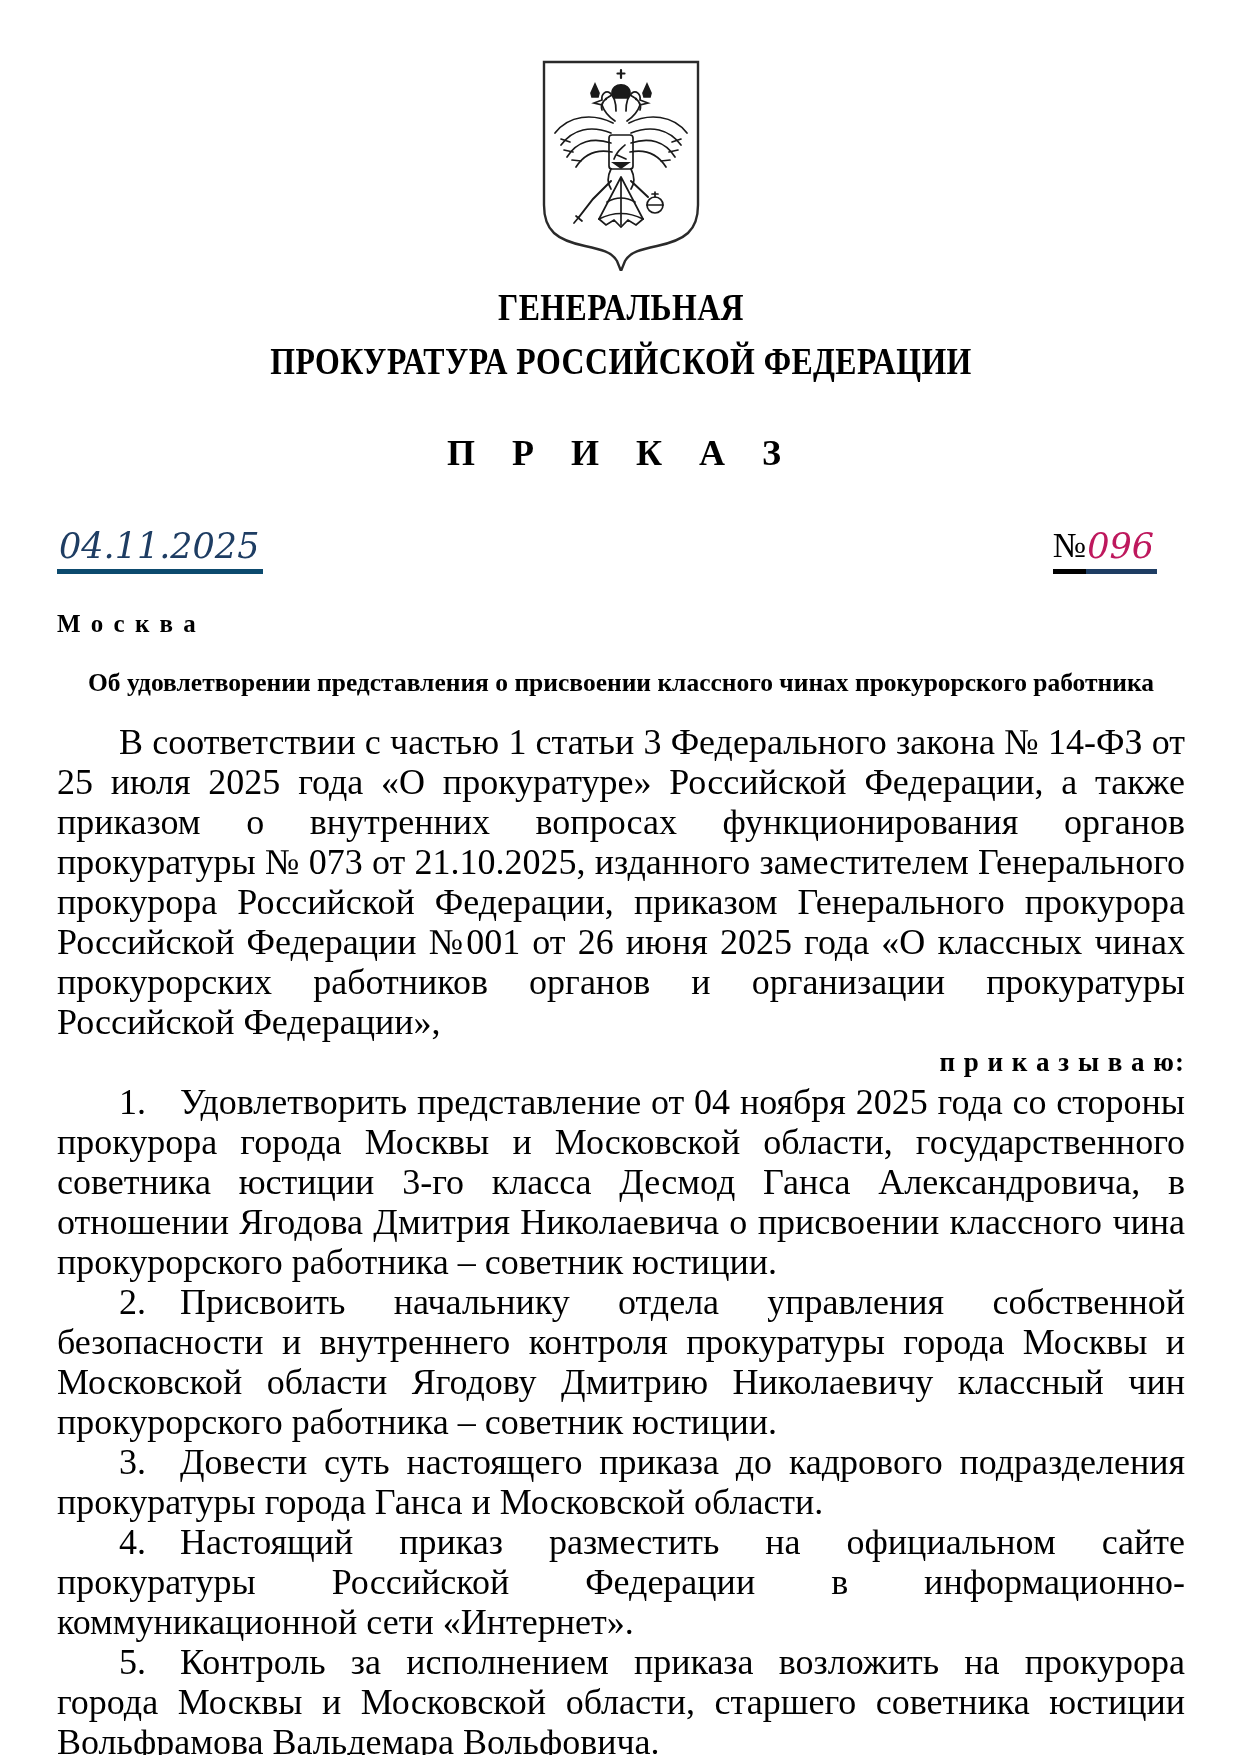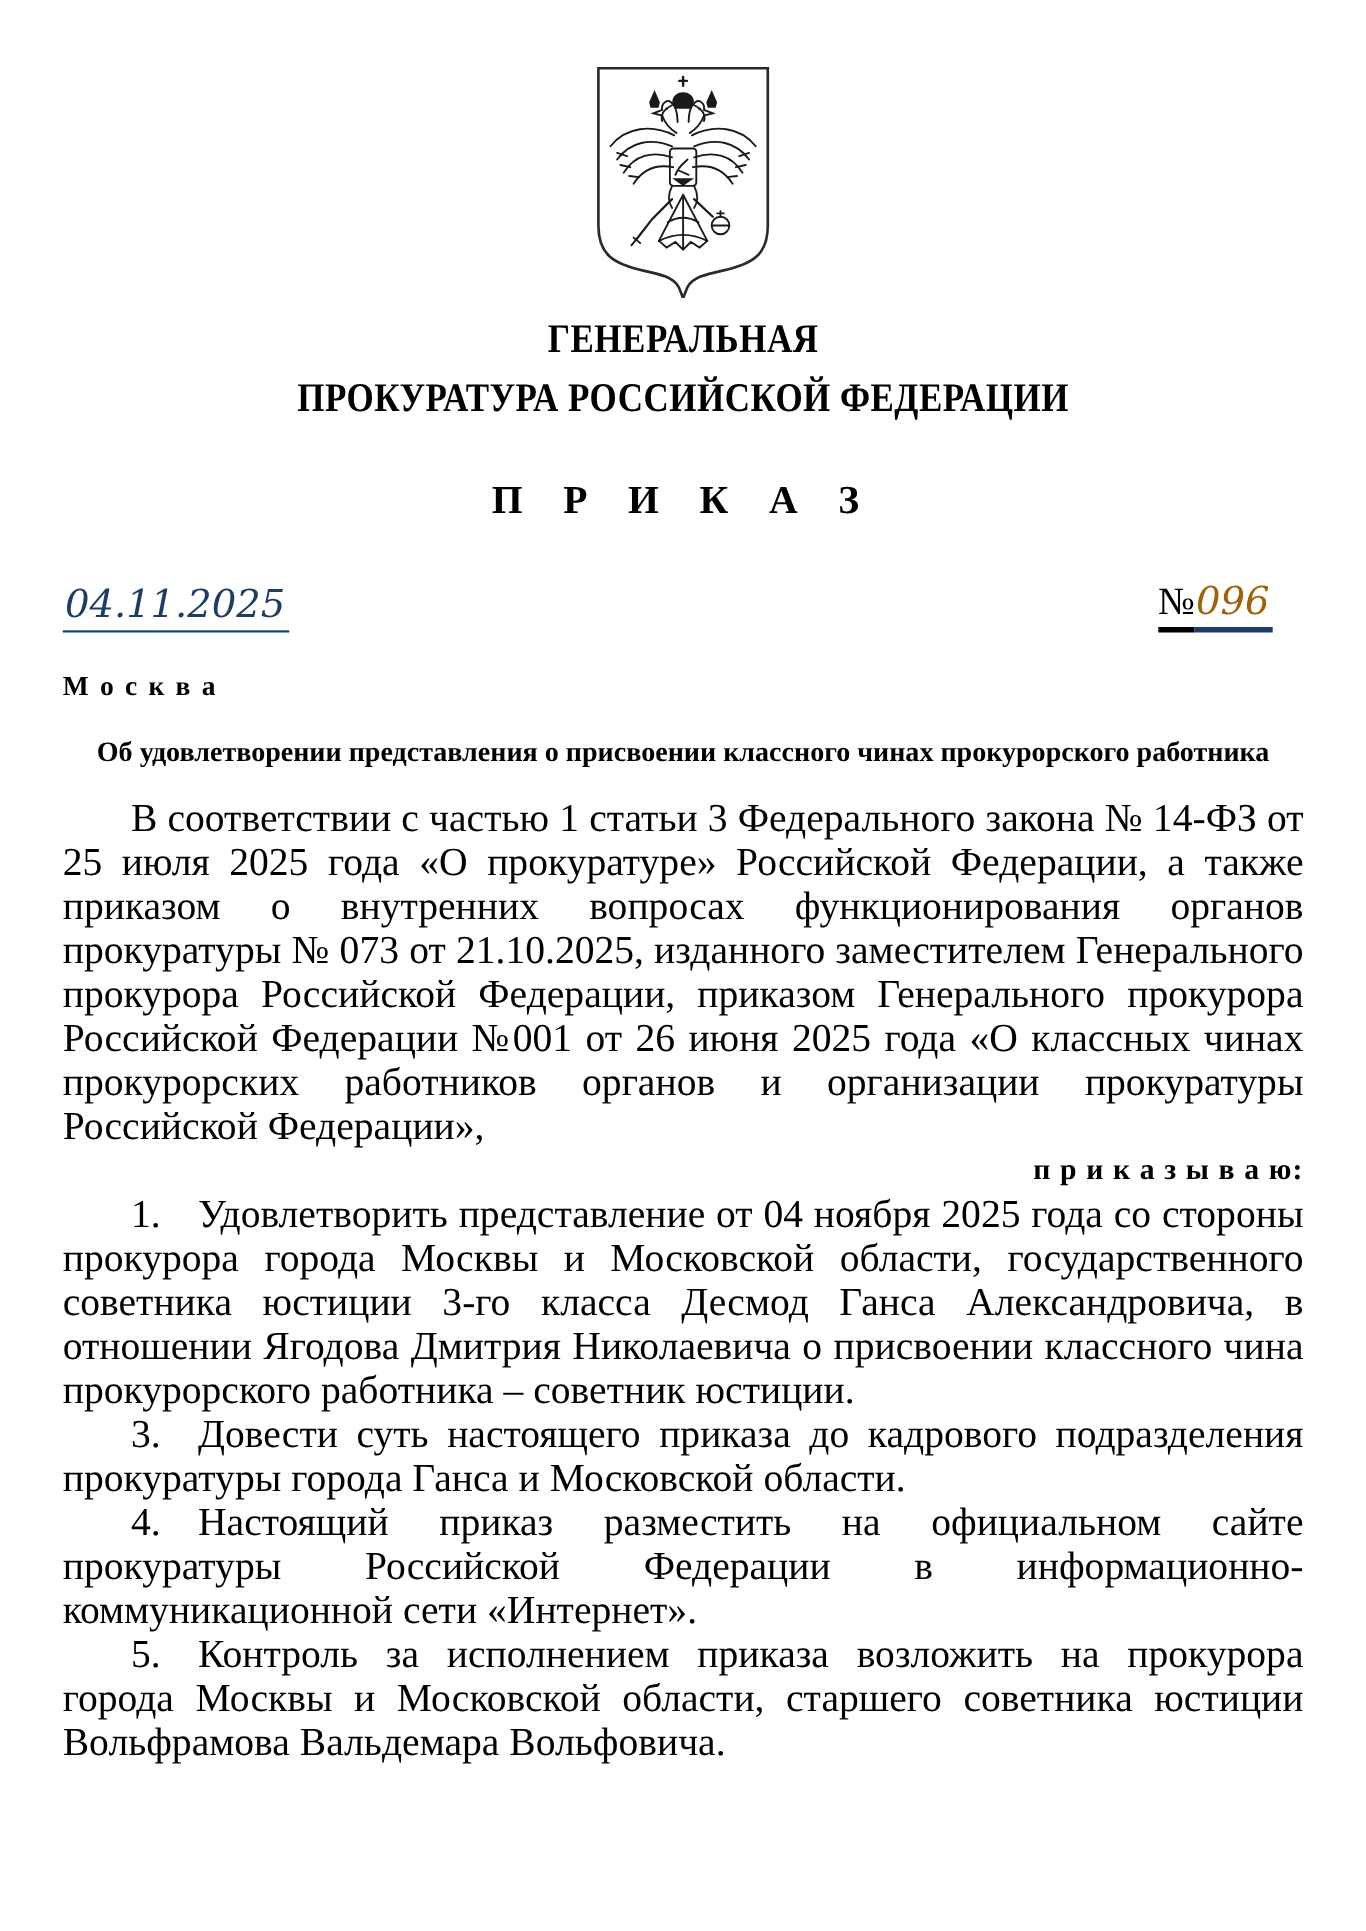--- a/index.html
+++ b/index.html
@@ -38,37 +38,37 @@
     margin-top: 52px;
     display: flex;
     justify-content: space-between;
     align-items: flex-end;
   }
   .date-script {
     font-family: "DejaVu Serif", serif;
     font-style: italic;
     font-size: 35px;
     color: #1e3d63;
-    border-bottom: 2px solid #0c4a6e;
+    border-bottom: 5px solid #0c4a6e;
     padding: 0 4px 3px 2px;
   }
   .num-group { margin-right: 28px; white-space: nowrap; }
   .num-sign {
     display: inline-block;
     font-size: 35px;
     border-bottom: 5px solid #000;
     padding-bottom: 3px;
     vertical-align: bottom;
   }
   .num-value {
     display: inline-block;
     font-family: "DejaVu Serif", serif;
     font-style: italic;
     font-size: 35px;
-    color: #a16207;
+    color: #be185d;
     border-bottom: 5px solid #1e3d63;
     padding: 0 3px 3px 1px;
     vertical-align: bottom;
   }
 
   .city {
     margin-top: 36px;
     text-align: left;
     font-weight: bold;
     font-size: 25px;
@@ -175,18 +175,19 @@
 
   <div class="city">М о с к в а</div>
 
   <div class="subject">Об удовлетворении представления о присвоении классного чинах прокурорского работника</div>
 
   <div class="body-text">
     <p class="para">В соответствии с частью 1 статьи 3 Федерального закона № 14-ФЗ от 25 июля 2025 года «О прокуратуре» Российской Федерации, а также приказом о внутренних вопросах функционирования органов прокуратуры № 073 от 21.10.2025, изданного заместителем Генерального прокурора Российской Федерации, приказом Генерального прокурора Российской Федерации №001 от 26 июня 2025 года «О классных чинах прокурорских работников органов и организации прокуратуры Российской Федерации»,</p>
     <p class="order-verb">п р и к а з ы в а ю:</p>
 
     <p class="para"><span class="item-num">1.</span><span>Удовлетворить представление от 04 ноября 2025 года со стороны прокурора города Москвы и Московской области, государственного советника юстиции 3-го класса Десмод Ганса Александровича, в отношении Ягодова Дмитрия Николаевича о присвоении классного чина прокурорского работника – советник юстиции.</span></p>
+    <p class="para"><span class="item-num">2.</span><span>Присвоить начальнику отдела управления собственной безопасности и внутреннего контроля прокуратуры города Москвы и Московской области Ягодову Дмитрию Николаевичу классный чин прокурорского работника – советник юстиции.</span></p>
     <p class="para"><span class="item-num">3.</span><span>Довести суть настоящего приказа до кадрового подразделения прокуратуры города Ганса и Московской области.</span></p>
     <p class="para"><span class="item-num">4.</span><span>Настоящий приказ разместить на официальном сайте прокуратуры Российской Федерации в информационно-коммуникационной сети «Интернет».</span></p>
     <p class="para"><span class="item-num">5.</span><span>Контроль за исполнением приказа возложить на прокурора города Москвы и Московской области, старшего советника юстиции Вольфрамова Вальдемара Вольфовича.</span></p>
   </div>
 
 </div>
 
 </body></html>

